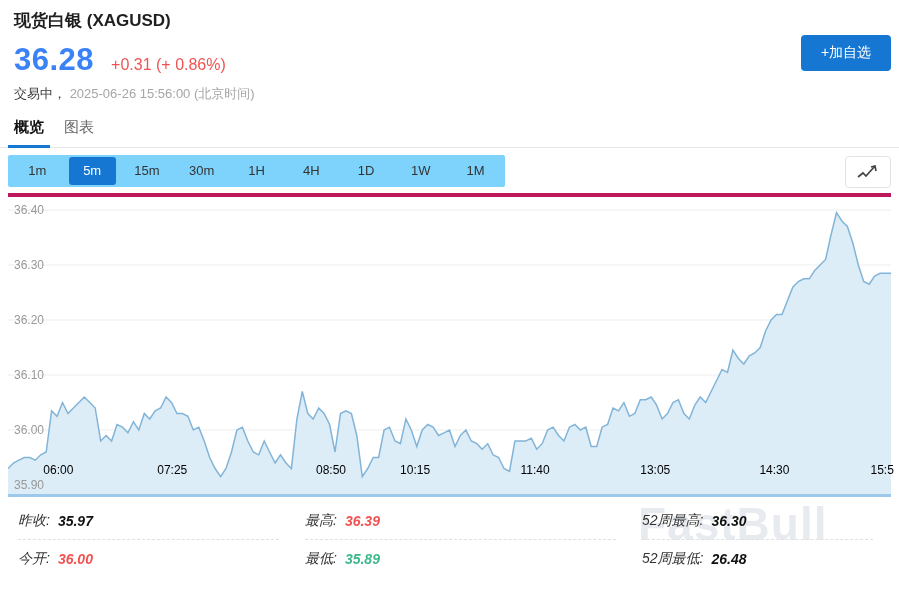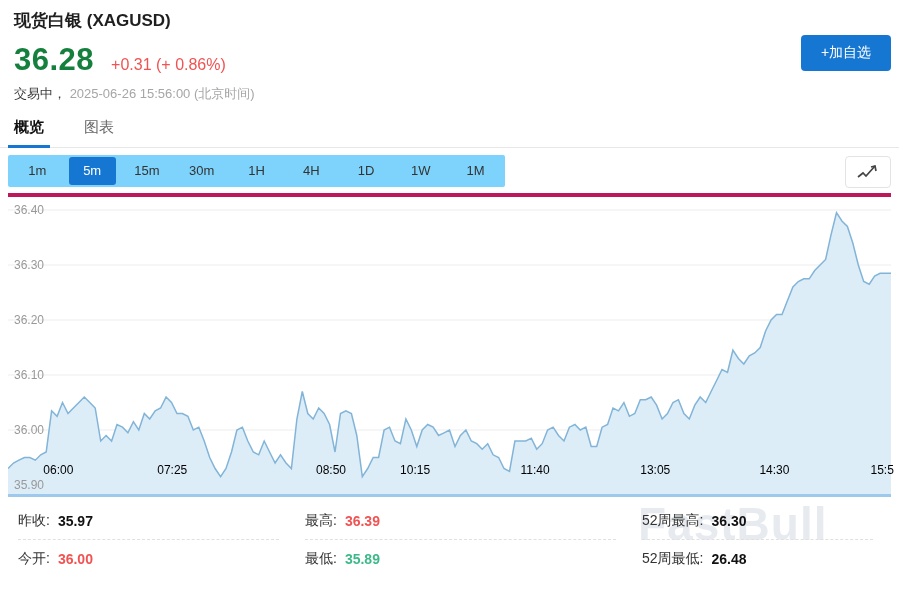--- a/index.html
+++ b/index.html
@@ -3,31 +3,31 @@
 <meta charset="utf-8">
 <style>
   html,body{margin:0;padding:0;background:#fff;}
   .page{width:899px;height:593px;position:relative;background:#fff;overflow:hidden;
         font-family:"Liberation Sans","DejaVu Sans",sans-serif;}
 
   
   .header{position:relative;padding:9px 14px 0;}
   .title{font-size:17px;font-weight:700;color:#1f1f1f;}
   .price-row{margin-top:10px;display:flex;align-items:baseline;gap:17px;}
-  .price{font-size:31px;font-weight:700;color:#15803d;letter-spacing:.5px;}
+  .price{font-size:31px;font-weight:700;color:#3b82f6;letter-spacing:.5px;}
   .change{font-size:16px;color:#f15252;}
   .status-row{margin-top:7px;font-size:13px;}
   .status{color:#3a3a3a;}
   .timestamp{color:#a6a6a6;}
   .add-btn{position:absolute;right:8px;top:35px;width:90px;height:36px;background:#1677d2;
            color:#fff;font-size:14px;border:none;border-radius:4px;cursor:pointer;
            font-family:inherit;}
 
   
-  .tabs{border-bottom:1px solid #e7e7e7;padding:0 14px;display:flex;gap:40px;height:40px;margin-top:4px;}
+  .tabs{border-bottom:1px solid #e7e7e7;padding:0 14px;display:flex;gap:20px;height:40px;margin-top:4px;}
   .tab{font-size:15px;color:#666;display:flex;align-items:center;position:relative;cursor:pointer;}
   .tab.active{color:#111;font-weight:700;}
   .tab.active::after{content:"";position:absolute;left:-6px;right:-6px;bottom:-1px;height:3px;background:#1677d2;}
 
   
   .timebar-row{position:relative;height:45px;padding:7px 8px;box-sizing:border-box;}
   .timebar{width:497px;height:32px;background:#7dd3fc;border-radius:2px;display:flex;align-items:center;padding:0 2px;box-sizing:border-box;}
   .tf-btn{flex:1;text-align:center;font-size:13px;color:#333;height:28px;line-height:28px;cursor:pointer;border-radius:3px;margin:0 4px;}
   .tf-btn.active{background:#1677d2;color:#fff;}
   .chart-type-btn{position:absolute;right:8px;top:8px;width:44px;height:30px;background:#fff;
@@ -36,21 +36,21 @@
 
   
   .chart{position:relative;margin-left:8px;width:883px;height:300px;border-top:4px solid #be185d;}
   .chart svg{position:absolute;left:0;top:0;}
   .y-label{position:absolute;left:6px;font-size:12px;color:#999;transform:translateY(-50%);}
   .x-label{position:absolute;top:266px;font-size:12px;color:#000000;transform:translateX(-50%);}
 
   
   .stats{position:relative;margin-top:5px;padding-left:18px;display:grid;
          grid-template-columns:287px 337px 1fr;z-index:2;}
-  .stat-cell{display:flex;align-items:center;gap:8px;height:37px;font-size:14px;}
+  .stat-cell{display:flex;align-items:center;gap:8px;height:37px;font-size:14px;font-style:italic;}
   .stat-cell.sep{border-bottom:1px dashed #e0e0e0;margin-right:26px;}
   .stat-label{color:#333;}
   .stat-value{font-weight:700;color:#111;}
   .stat-value.red{color:#f15252;}
   .stat-value.green{color:#3cb98a;}
   .stat-value.dark{color:#111;}
 
   .watermark{position:absolute;left:638px;top:497px;font-size:46px;font-weight:700;
              color:rgba(158,176,192,.25);z-index:1;letter-spacing:1px;pointer-events:none;}
 </style>

